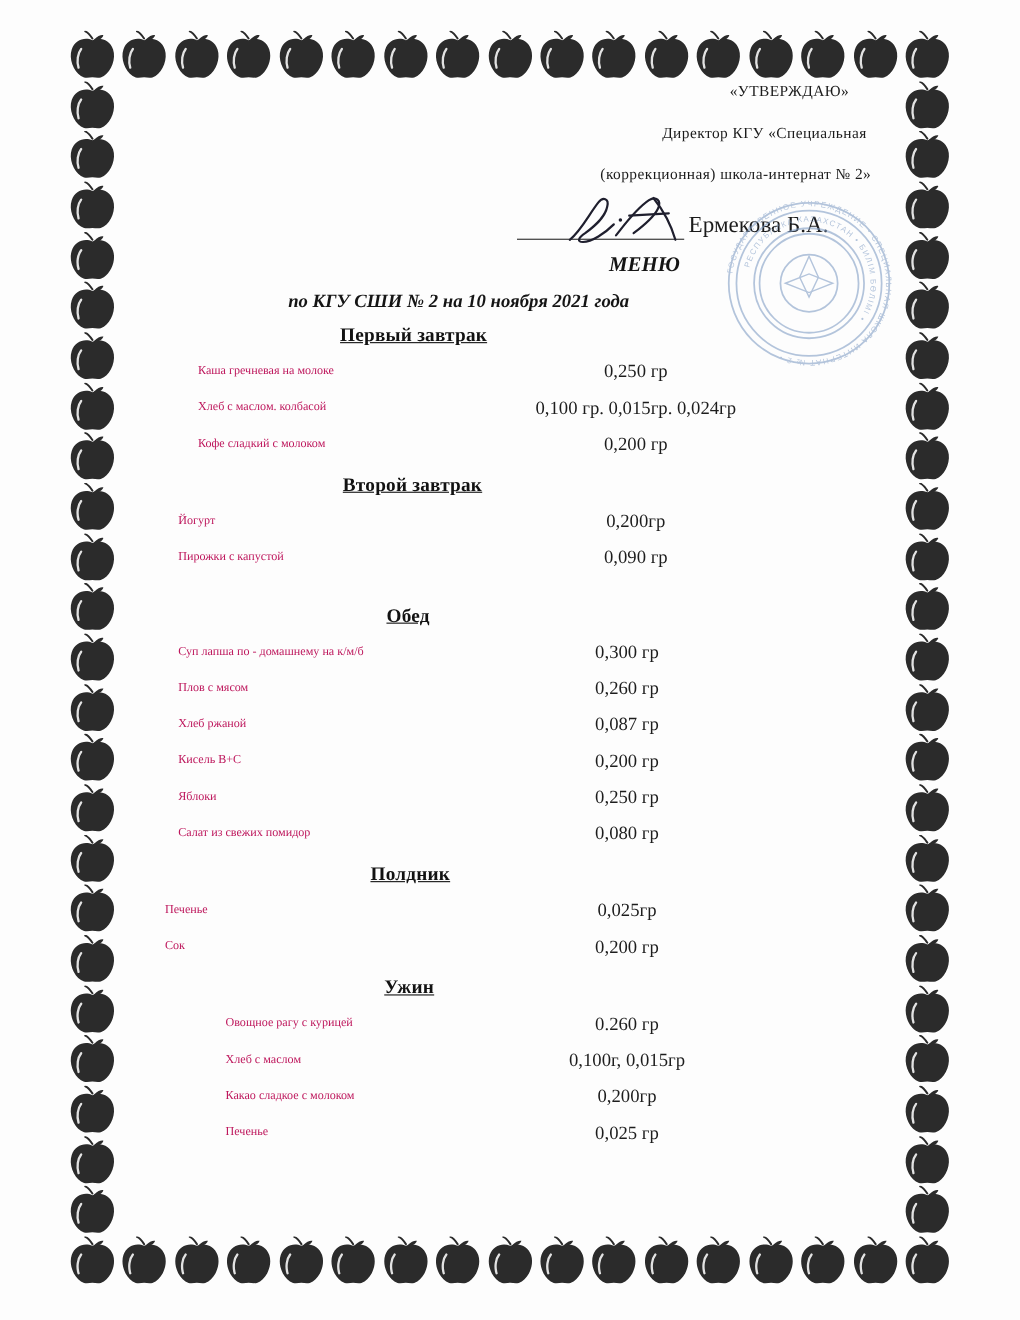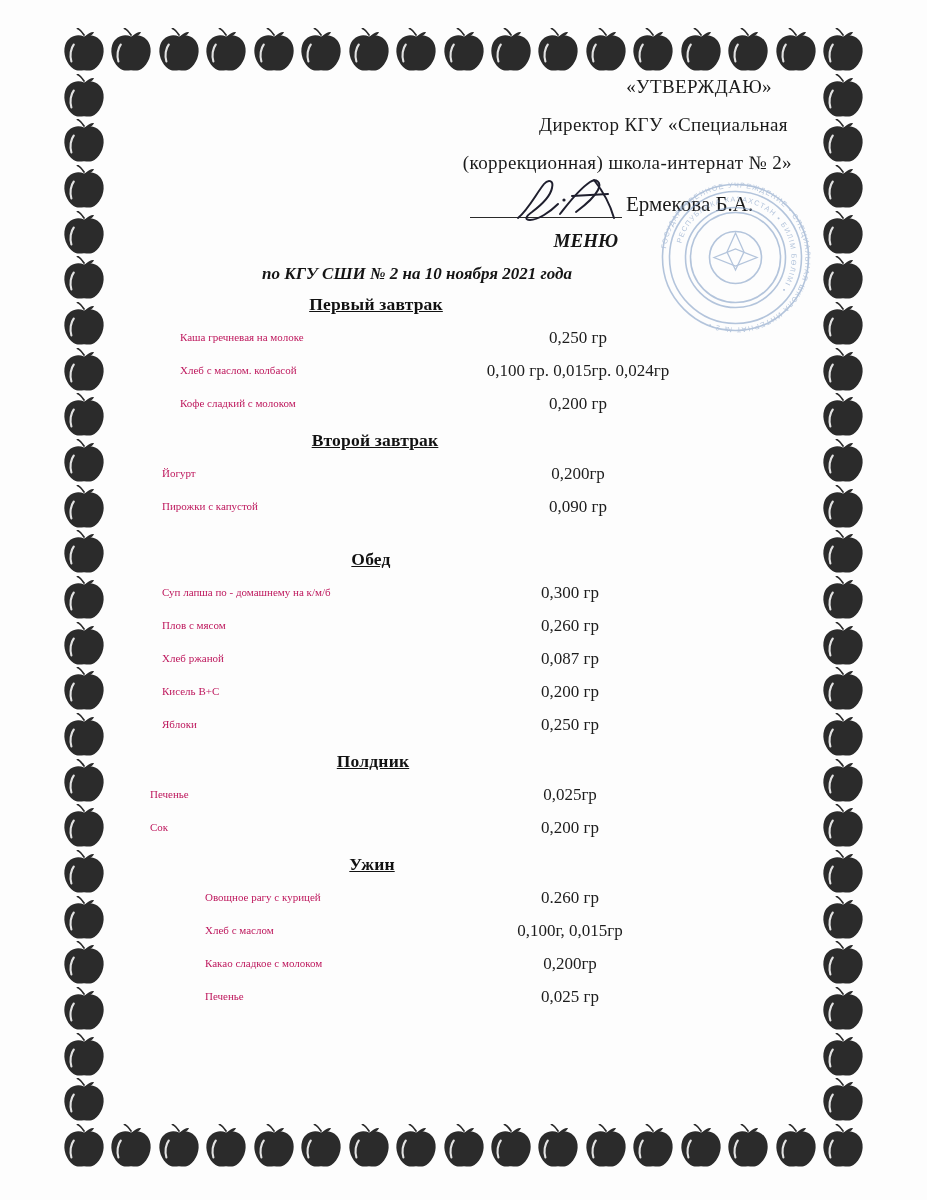--- a/index.html
+++ b/index.html
@@ -36,21 +36,21 @@
   #content {
     position: absolute;
     left: 108px;
     top: 62px;
     width: 700px;
     height: 1060px;
   }
 
   
   .hdr-line {
-    font-size: 19px;
+    font-size: 14px;
     color: #1b1b1b;
     letter-spacing: 0.4px;
     white-space: nowrap;
   }
   #hdr-approve {
     position: absolute;
     left: 0; top: 14px;
     width: 690px;
     text-align: right;
     padding-right: 26px;
@@ -938,20 +938,24 @@
             <span class="amount">0,087 гр</span>
           </div>
           <div class="menu-row">
             <span class="dish">Кисель В+С</span>
             <span class="amount">0,200 гр</span>
           </div>
           <div class="menu-row">
             <span class="dish">Яблоки</span>
             <span class="amount">0,250 гр</span>
           </div>
+          <div class="menu-row">
+            <span class="dish">Салат из свежих помидор</span>
+            <span class="amount">0,080 гр</span>
+          </div>
         </div>
         <div class="section sec-3" style="margin-top: 10px;">
           <div class="section-heading">Полдник</div>
           <div class="menu-row">
             <span class="dish">Печенье</span>
             <span class="amount">0,025гр</span>
           </div>
           <div class="menu-row">
             <span class="dish">Сок</span>
             <span class="amount">0,200 гр</span>

